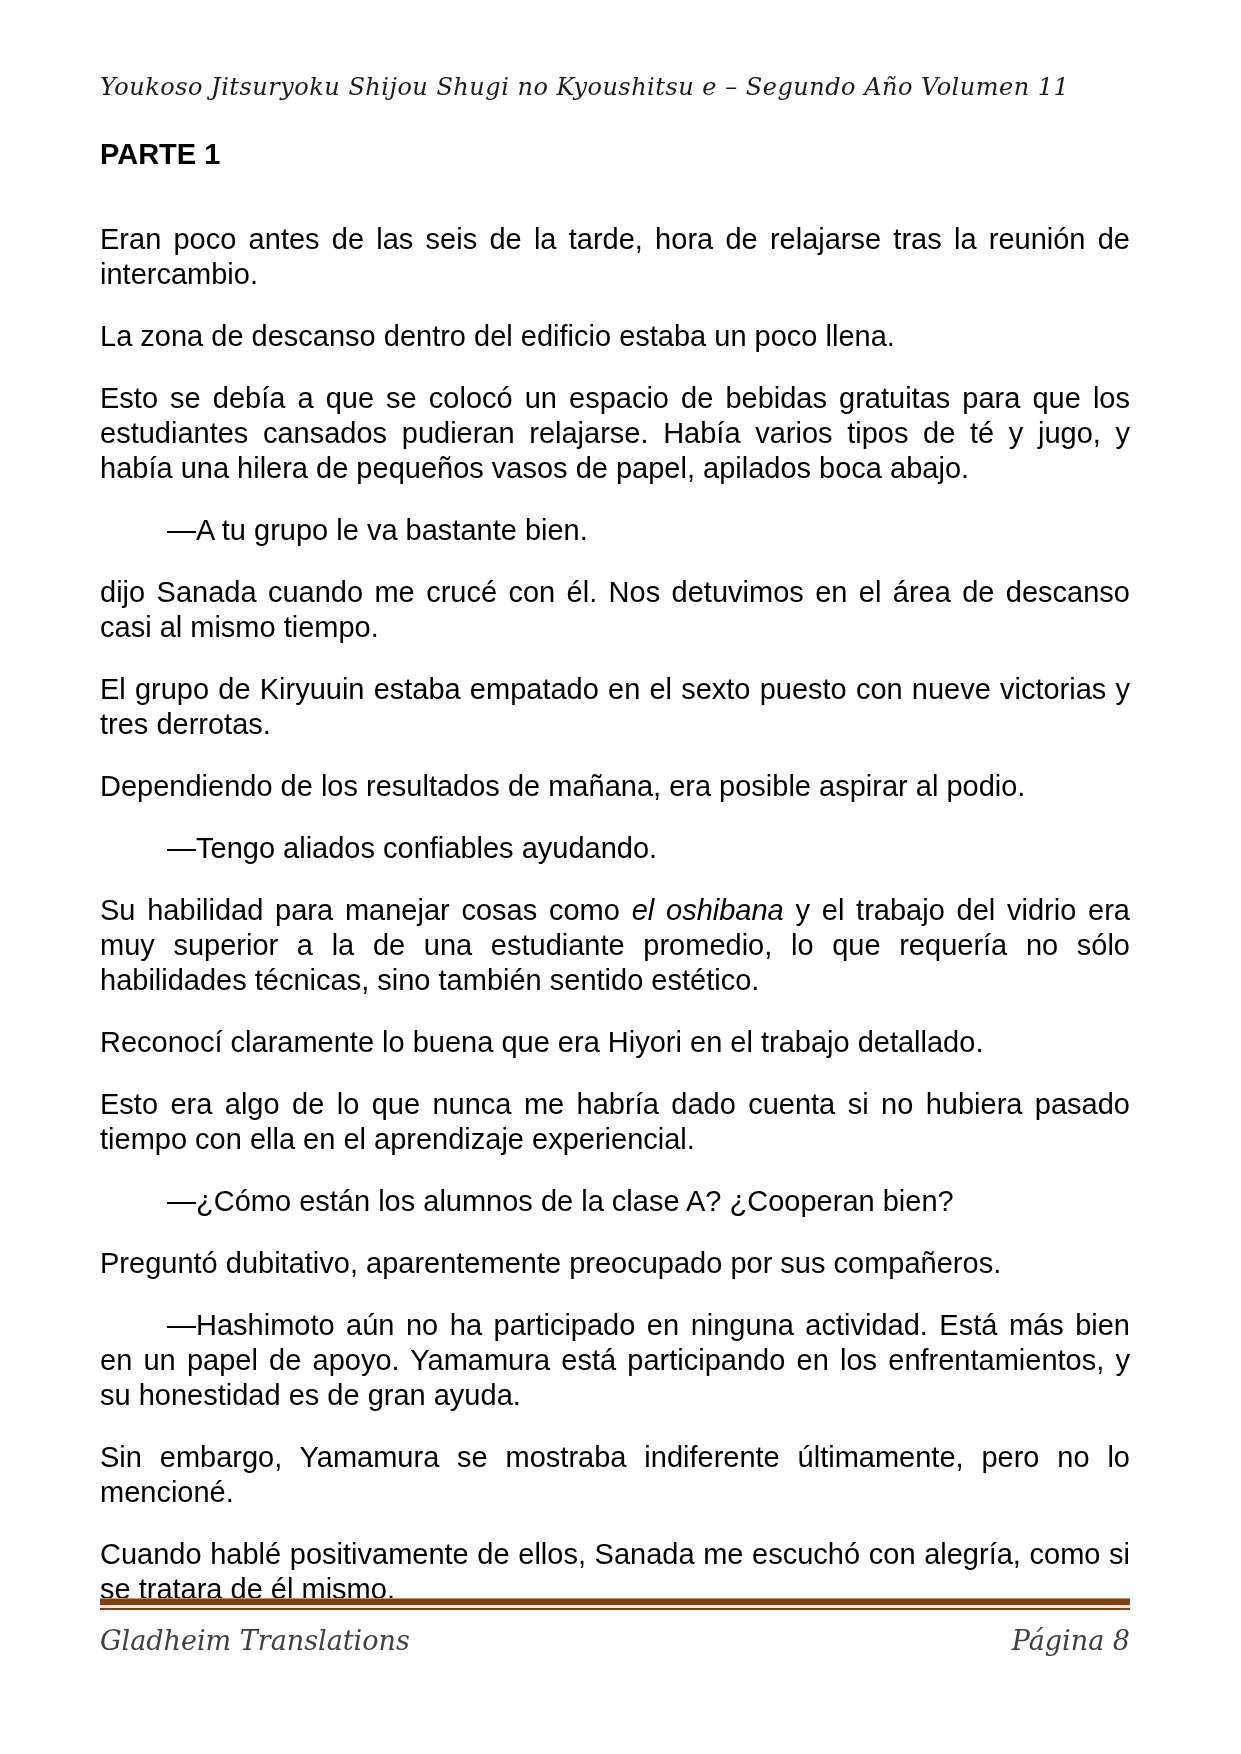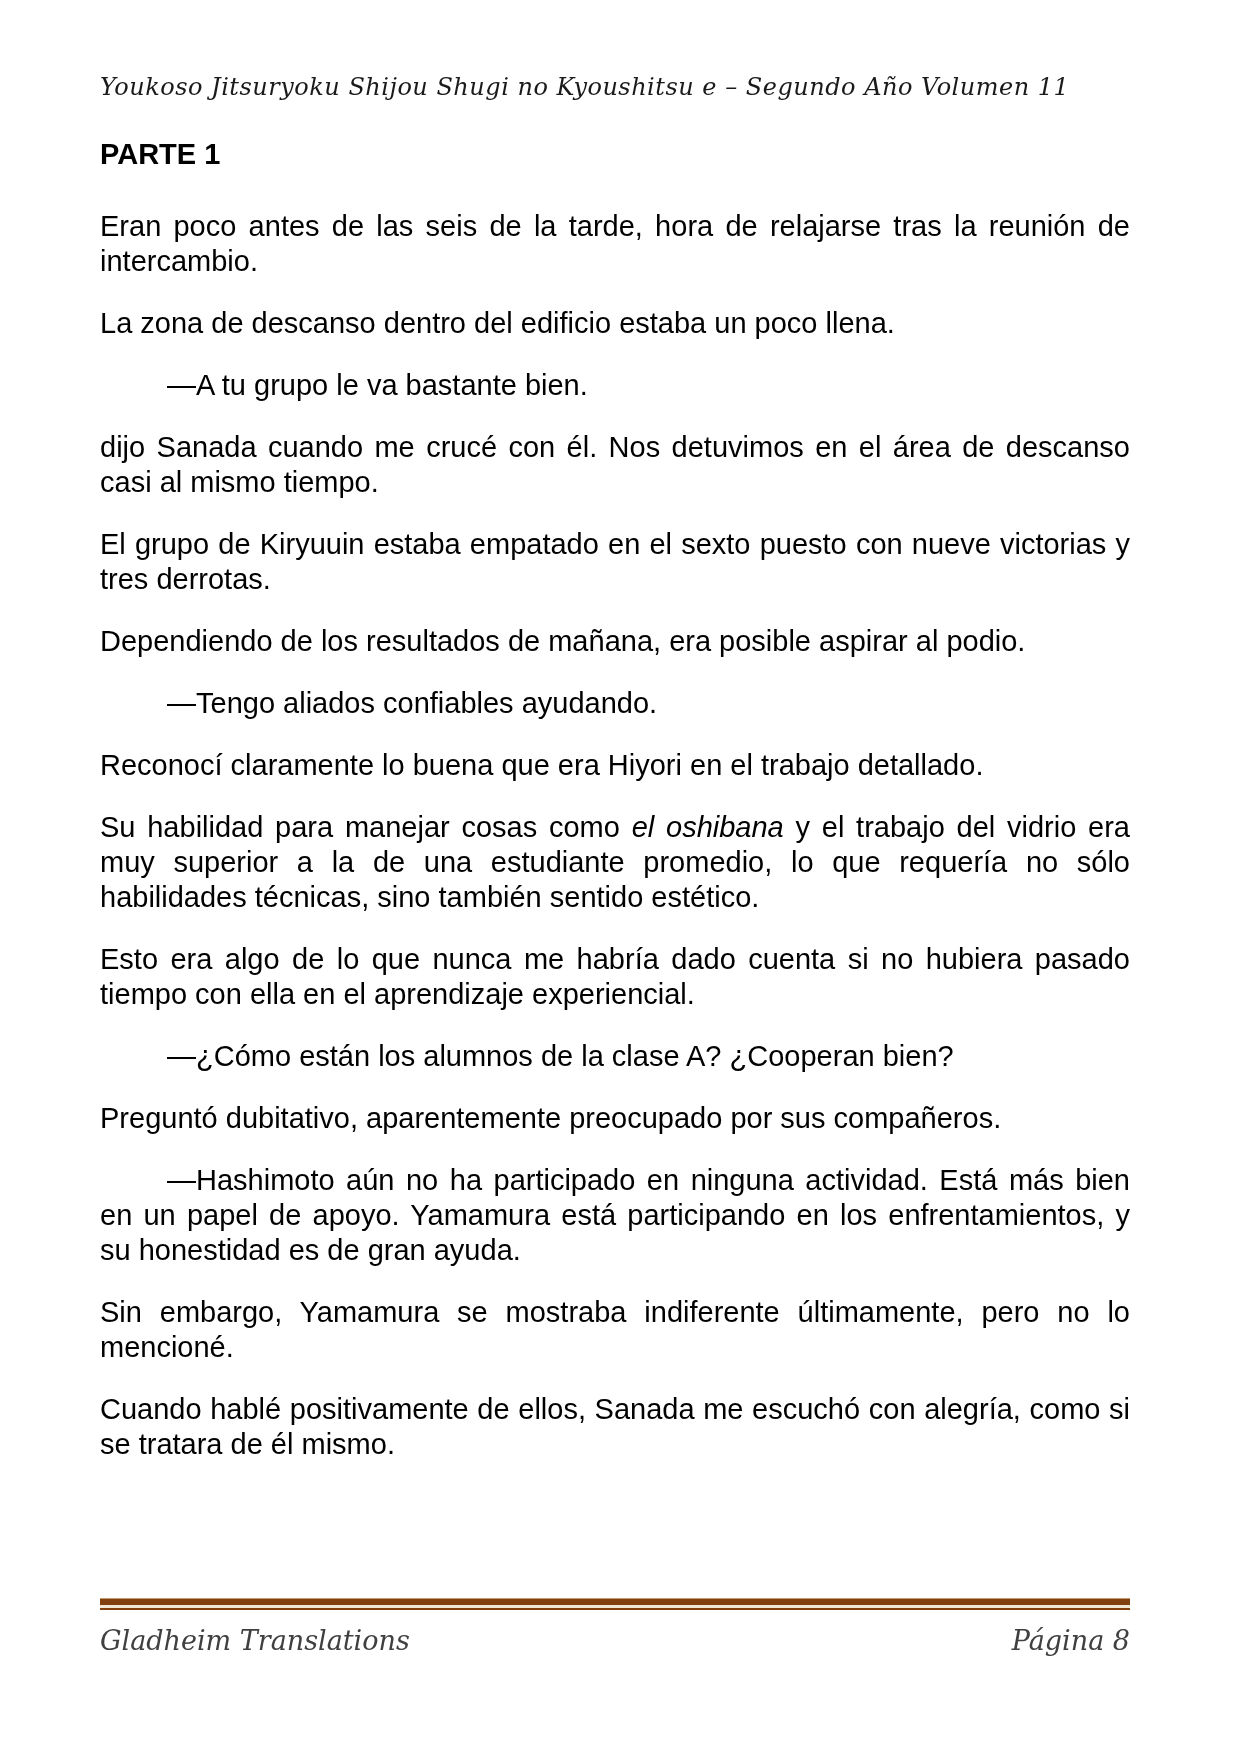--- a/index.html
+++ b/index.html
@@ -27,21 +27,21 @@
     color: #1a1a1a;
     letter-spacing: 0.5px;
     white-space: nowrap;
   }
   
   .section-title {
     font-family: "Liberation Sans", sans-serif;
     font-weight: bold;
     font-size: 29px;
     line-height: 36px;
-    margin: 32px 0 37px 0;
+    margin: 32px 0 50px 0;
   }
   
   .page-body {
     font-family: "Liberation Sans", sans-serif;
     font-size: 29px;
     line-height: 35px;
     text-align: justify;
   }
   .page-body p {
     margin: 0 0 27px 0;
@@ -97,27 +97,28 @@
 
   <div class="page-header">
     <span>Youkoso Jitsuryoku Shijou Shugi no Kyoushitsu e – Segundo Año Volumen 11</span>
   </div>
 
   <h1 class="section-title">PARTE 1</h1>
 
   <div class="page-body">
     <p>Eran poco antes de las seis de la tarde, hora de relajarse tras la reunión de intercambio.</p>
     <p>La zona de descanso dentro del edificio estaba un poco llena.</p>
+    <p>Esto se debía a que se colocó un espacio de bebidas gratuitas para que los estudiantes cansados pudieran relajarse. Había varios tipos de té y jugo, y había una hilera de pequeños vasos de papel, apilados boca abajo.</p>
     <p class="dialogue">—A tu grupo le va bastante bien.</p>
     <p>dijo Sanada cuando me crucé con él. Nos detuvimos en el área de descanso casi al mismo tiempo.</p>
     <p>El grupo de Kiryuuin estaba empatado en el sexto puesto con nueve victorias y tres derrotas.</p>
     <p>Dependiendo de los resultados de mañana, era posible aspirar al podio.</p>
     <p class="dialogue">—Tengo aliados confiables ayudando.</p>
+    <p><span>Su habilidad para manejar cosas como </span><em>el oshibana</em><span> y el trabajo del vidrio era muy superior a la de una estudiante promedio, lo que requería no sólo habilidades técnicas, sino también sentido estético.</span></p>
     <p>Reconocí claramente lo buena que era Hiyori en el trabajo detallado.</p>
-    <p><span>Su habilidad para manejar cosas como </span><em>el oshibana</em><span> y el trabajo del vidrio era muy superior a la de una estudiante promedio, lo que requería no sólo habilidades técnicas, sino también sentido estético.</span></p>
     <p>Esto era algo de lo que nunca me habría dado cuenta si no hubiera pasado tiempo con ella en el aprendizaje experiencial.</p>
     <p class="dialogue">—¿Cómo están los alumnos de la clase A? ¿Cooperan bien?</p>
     <p>Preguntó dubitativo, aparentemente preocupado por sus compañeros.</p>
     <p class="dialogue">—Hashimoto aún no ha participado en ninguna actividad. Está más bien en un papel de apoyo. Yamamura está participando en los enfrentamientos, y su honestidad es de gran ayuda.</p>
     <p>Sin embargo, Yamamura se mostraba indiferente últimamente, pero no lo mencioné.</p>
     <p>Cuando hablé positivamente de ellos, Sanada me escuchó con alegría, como si se tratara de él mismo.</p>
   </div>
 
   <div class="page-footer">
     <div class="footer-rule">

